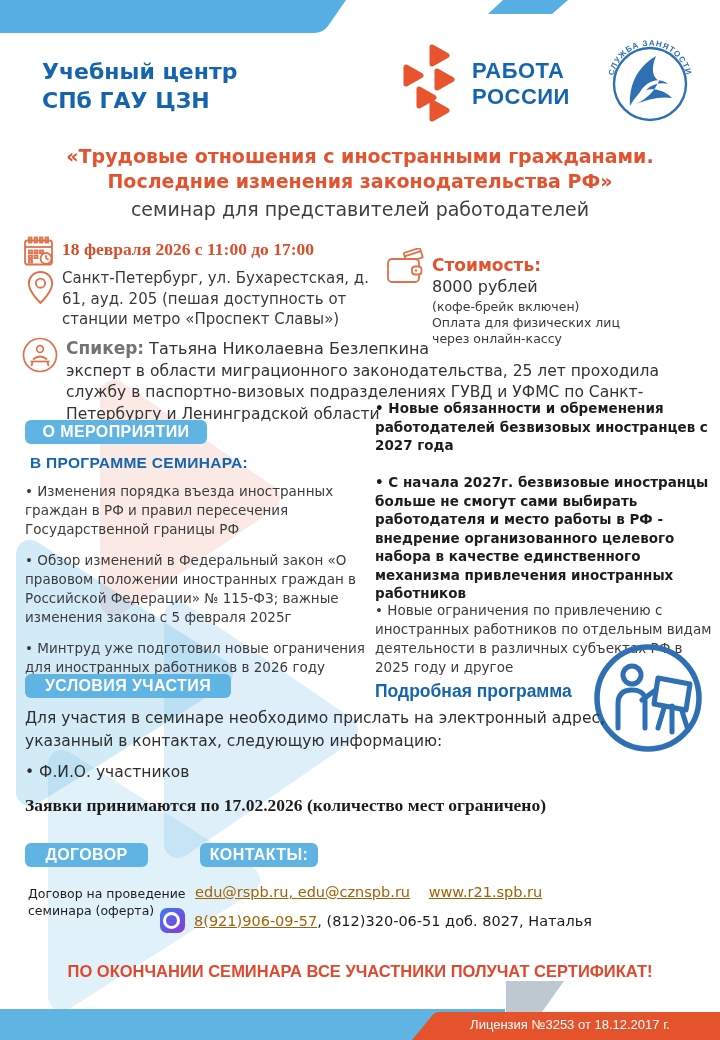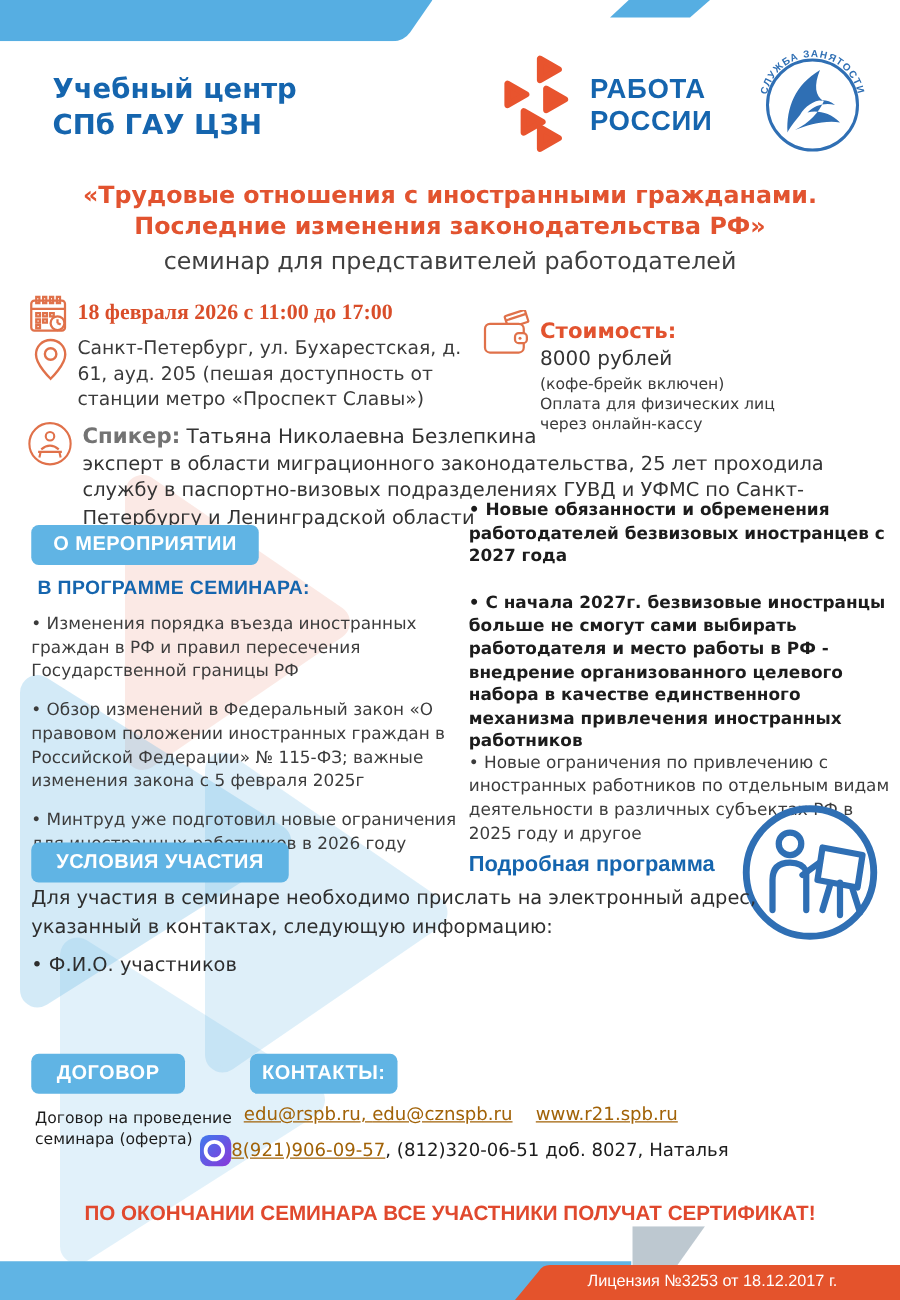--- a/index.html
+++ b/index.html
@@ -24,21 +24,21 @@
   .cost-label{left:432px;top:255px;font-size:17px;font-weight:bold;color:#E2532F;}
   .cost-value{left:432px;top:277px;font-size:16px;color:#333;}
   .cost-note{left:432px;width:240px;font-size:12.5px;line-height:15.5px;color:#3A3A3A;}
   .speaker-block{left:66px;top:338px;width:644px;font-size:15.5px;line-height:21.5px;color:#333;}
   .speaker-label{font-size:17px;font-weight:bold;color:#737373;}
   .speaker-name{font-size:16px;}
 
   
   .badge{background:#60B4E4;color:#fff;font-family:"Liberation Sans",sans-serif;
          font-weight:bold;font-size:16px;letter-spacing:.4px;border-radius:6px;
-         display:flex;align-items:center;justify-content:center;height:32px;}
+         display:flex;align-items:center;justify-content:center;height:24px;}
 
   
   .left-col{left:25px;top:420px;width:342px;}
   .prog-heading{margin:10px 0 10px 5px;font-family:"Liberation Sans",sans-serif;font-weight:bold;
                 font-size:15.5px;letter-spacing:.3px;color:#1565AE;}
   .bullet{font-size:13.5px;line-height:19px;color:#3C3C3C;margin-bottom:12px;}
   .bullet::before{content:"• ";}
   .right-col{left:375px;width:345px;}
   .bullet.bold{font-weight:bold;color:#1C1C1C;line-height:18.5px;}
 
@@ -49,21 +49,21 @@
   .part-block{left:25px;top:707px;width:635px;}
   .part-intro{font-size:15.5px;line-height:23px;color:#2E2E2E;margin-bottom:8px;}
   .part-bullet{font-size:15.5px;color:#2E2E2E;margin-bottom:7px;line-height:22px;}
   .part-bullet::before{content:"• ";}
   .deadline{margin-top:12px;font-family:"Liberation Serif",serif;font-weight:bold;
             font-size:17.5px;color:#1C1C1C;}
 
   
   .dogovor-note{left:28px;top:886px;width:178px;font-size:12.5px;line-height:16.5px;color:#1C1C1C;}
   .links-line{left:195px;top:884px;font-size:14.5px;}
-  .phone-line{left:160px;top:908px;display:flex;align-items:center;font-size:14.5px;color:#1C1C1C;}
+  .phone-line{left:160px;top:908px;display:flex;align-items:center;gap:9px;font-size:14.5px;color:#1C1C1C;}
   .link{color:#a16207;text-decoration:underline;cursor:pointer;}
   .msgr{width:25px;height:25px;border-radius:7px;background:linear-gradient(135deg,#3F7BEE,#8A36D9);
         display:flex;align-items:center;justify-content:center;}
   .msgr span{display:block;width:11px;height:11px;border:3.5px solid #fff;border-radius:50%;margin-right:2px;}
 
   .certificate{left:0;top:962px;width:720px;text-align:center;font-family:"Liberation Sans",sans-serif;
                font-weight:bold;font-size:16.5px;color:#E0492E;}
 
   
   .footer-blue{left:0;top:1009px;width:505px;height:31px;background:#60B4E4;}
@@ -217,20 +217,21 @@
       <g fill="#fff">
         <path d="M66,36 L98,42 L94,68 L62,62 Z"></path>
       </g>
       <path d="M72,66 L66,86 M90,69 L96,88 M80,64 L80,90"></path>
     </g>
   </svg>
 
   <div class="abs part-block">
     <div class="part-intro">Для участия в семинаре необходимо прислать на электронный адрес, указанный в контактах, следующую информацию:</div>
     <div class="part-bullet">Ф.И.О. участников</div>
+    <div class="deadline">Заявки принимаются по 17.02.2026 (количество мест ограничено)</div>
   </div>
 
   <div class="abs badge" style="left:25px;top:843px;width:123px">ДОГОВОР</div>
   <div class="abs badge" style="left:200px;top:843px;width:118px">КОНТАКТЫ:</div>
 
   <div class="abs dogovor-note">Договор на проведение семинара (оферта)</div>
 
   <div class="abs links-line">
     <span class="link">edu@rspb.ru</span><span class="link">, </span><span class="link">edu@cznspb.ru</span>
     <span class="link" style="margin-left:14px">www.r21.spb.ru</span>

